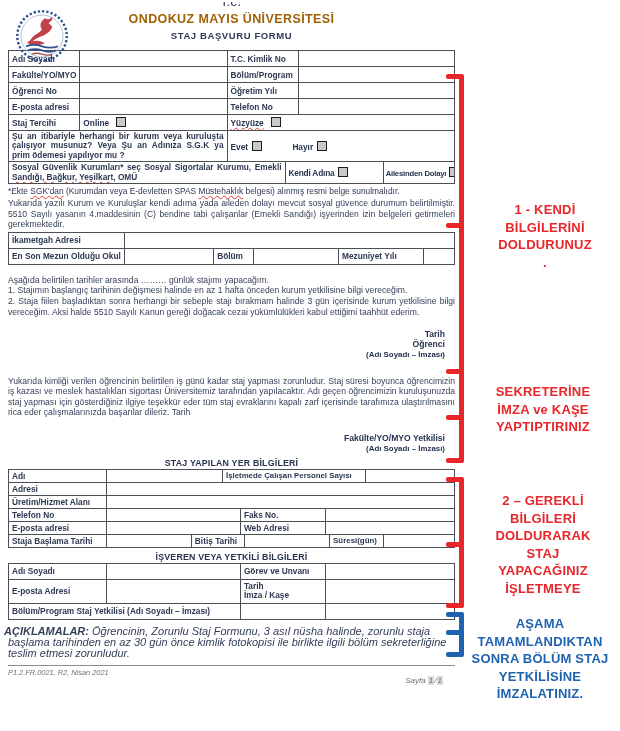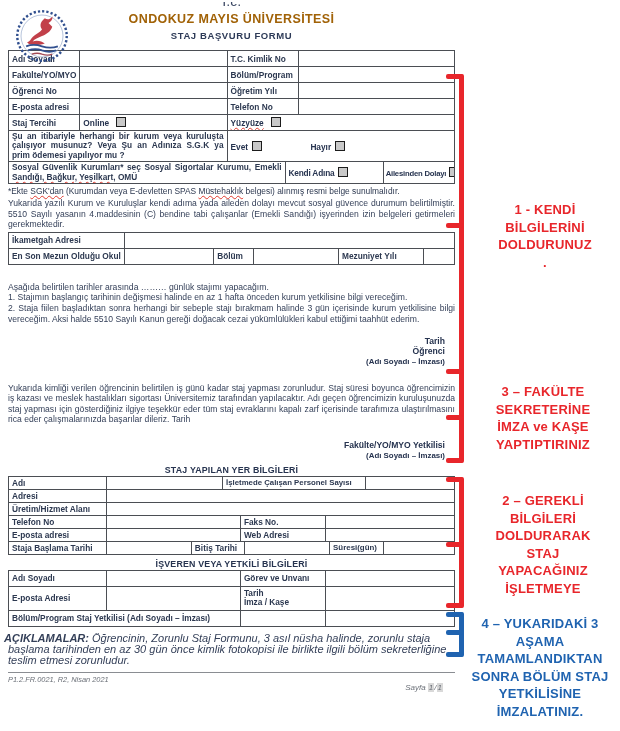--- a/index.html
+++ b/index.html
@@ -115,21 +115,21 @@
       </tr>
       <tr>
         <td class="lbl">Staj Tercihi</td>
         <td><span class="lbl">Online</span><span class="cb"></span></td>
         <td colspan="2"><span class="lbl wavy">Yüzyüze</span><span class="cb"></span></td>
       </tr>
       <tr>
         <td colspan="2" class="q">Şu an itibariyle herhangi bir kurum veya kuruluşta çalışıyor musunuz?  Veya Şu an Adınıza S.G.K ya prim ödemesi yapılıyor mu ?</td>
         <td colspan="2">
           <span class="lbl">Evet</span><span class="cb" style="margin-left:4px"></span>
-          <span class="lbl" style="margin-left:46px">Hayır</span><span class="cb" style="margin-left:4px"></span>
+          <span class="lbl" style="margin-left:28px">Hayır</span><span class="cb" style="margin-left:4px"></span>
         </td>
       </tr>
     </tbody>
       </table>
     <table class="t t1 merge">
       <colgroup>
           <col style="width:62%">
           <col style="width:22%">
           <col style="width:16%">
         </colgroup>
@@ -163,21 +163,21 @@
         <td class="lbl">En Son Mezun Olduğu Okul</td>
         <td></td>
         <td class="lbl">Bölüm</td>
         <td></td>
         <td class="lbl">Mezuniyet Yılı</td>
         <td></td>
       </tr>
     </tbody>
       </table>
 
-    <div class="para" style="margin-top:17px">
+    <div class="para" style="margin-top:10px">
       <div>Aşağıda belirtilen tarihler arasında ……… günlük stajımı yapacağım.</div>
       <div style="font-weight:bold;font-weight:normal">1. Stajımın başlangıç tarihinin değişmesi halinde en az 1 hafta önceden kurum yetkilisine bilgi vereceğim.</div>
       <div>2. Staja fiilen başladıktan sonra herhangi bir sebeple stajı bırakmam halinde 3 gün içerisinde kurum yetkilisine bilgi vereceğim. Aksi halde 5510 Sayılı Kanun gereği doğacak cezai yükümlülükleri kabul ettiğimi taahhüt ederim.</div>
     </div>
 
     <div class="sig">
       <div>Tarih</div>
       <div>Öğrenci</div>
       <div class="small">(Adı Soyadı – İmzası)</div>
     </div>
@@ -323,34 +323,32 @@
   <div class="tick blue" style="top:630px"></div>
   <div class="tick blue" style="top:652px"></div>
 
   <div id="ann1" class="ann annred">
     <div>1 - KENDİ</div>
     <div>BİLGİLERİNİ</div>
     <div>DOLDURUNUZ</div>
     <div>.</div>
   </div>
   <div id="ann3" class="ann annred">
-    <div>3 – FAKÜLTE</div>
     <div>SEKRETERİNE</div>
     <div>İMZA ve KAŞE</div>
     <div>YAPTIPTIRINIZ</div>
   </div>
   <div id="ann2" class="ann annred">
     <div>2  – GEREKLİ</div>
     <div>BİLGİLERİ</div>
     <div>DOLDURARAK</div>
     <div>STAJ</div>
     <div>YAPACAĞINIZ</div>
     <div>İŞLETMEYE</div>
   </div>
   <div id="ann4" class="ann annblue">
-    <div>4 – YUKARIDAKİ 3</div>
     <div>AŞAMA</div>
     <div>TAMAMLANDIKTAN</div>
     <div>SONRA BÖLÜM STAJ</div>
     <div>YETKİLİSİNE</div>
     <div>İMZALATINIZ.</div>
   </div>
 </div>
 
 </body></html>

